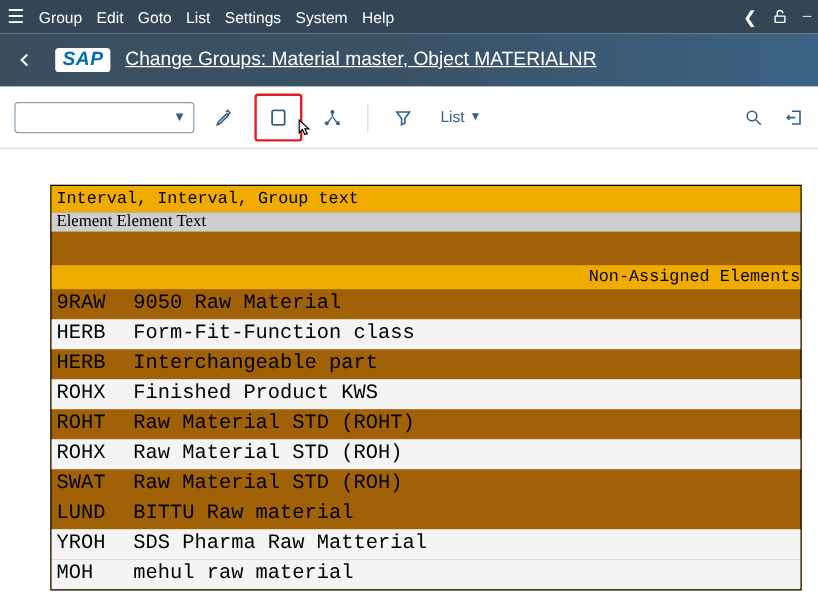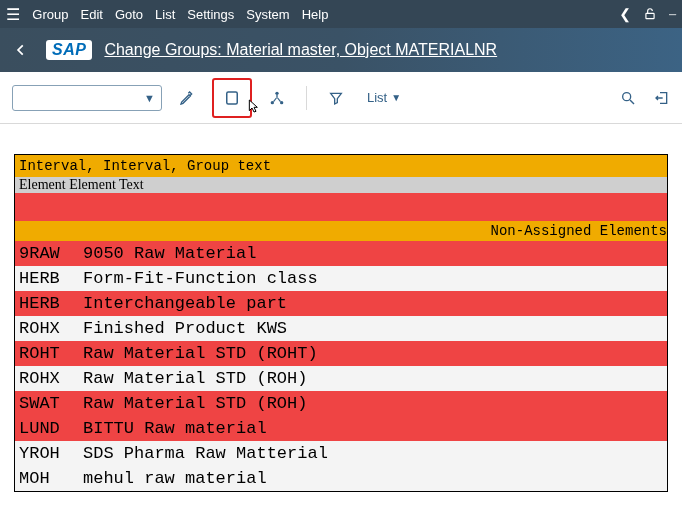--- a/index.html
+++ b/index.html
@@ -102,21 +102,22 @@
   }
   .toolbar .more-btn .chev { font-size:10px; }
   .toolbar .right { margin-left:auto; display:flex; gap:18px; }
   .toolbar .right .ic { font-size:16px; cursor:pointer; color:#346187;}
   
   .content-wrap {
     padding: 30px 14px 0 14px;
   }
   .panel {
     border:1px solid #000;
-    background:#ef4444;
+    background:#a16207;
+    margin-left:28px;
   }
   .row-orange {
     background:#f0ab00;
     font-family: 'Courier New', monospace;
     font-size: 14px;
     color:#000;
     padding: 3px 4px;
   }
   .row-grey {
     background:#cfcfcf;

